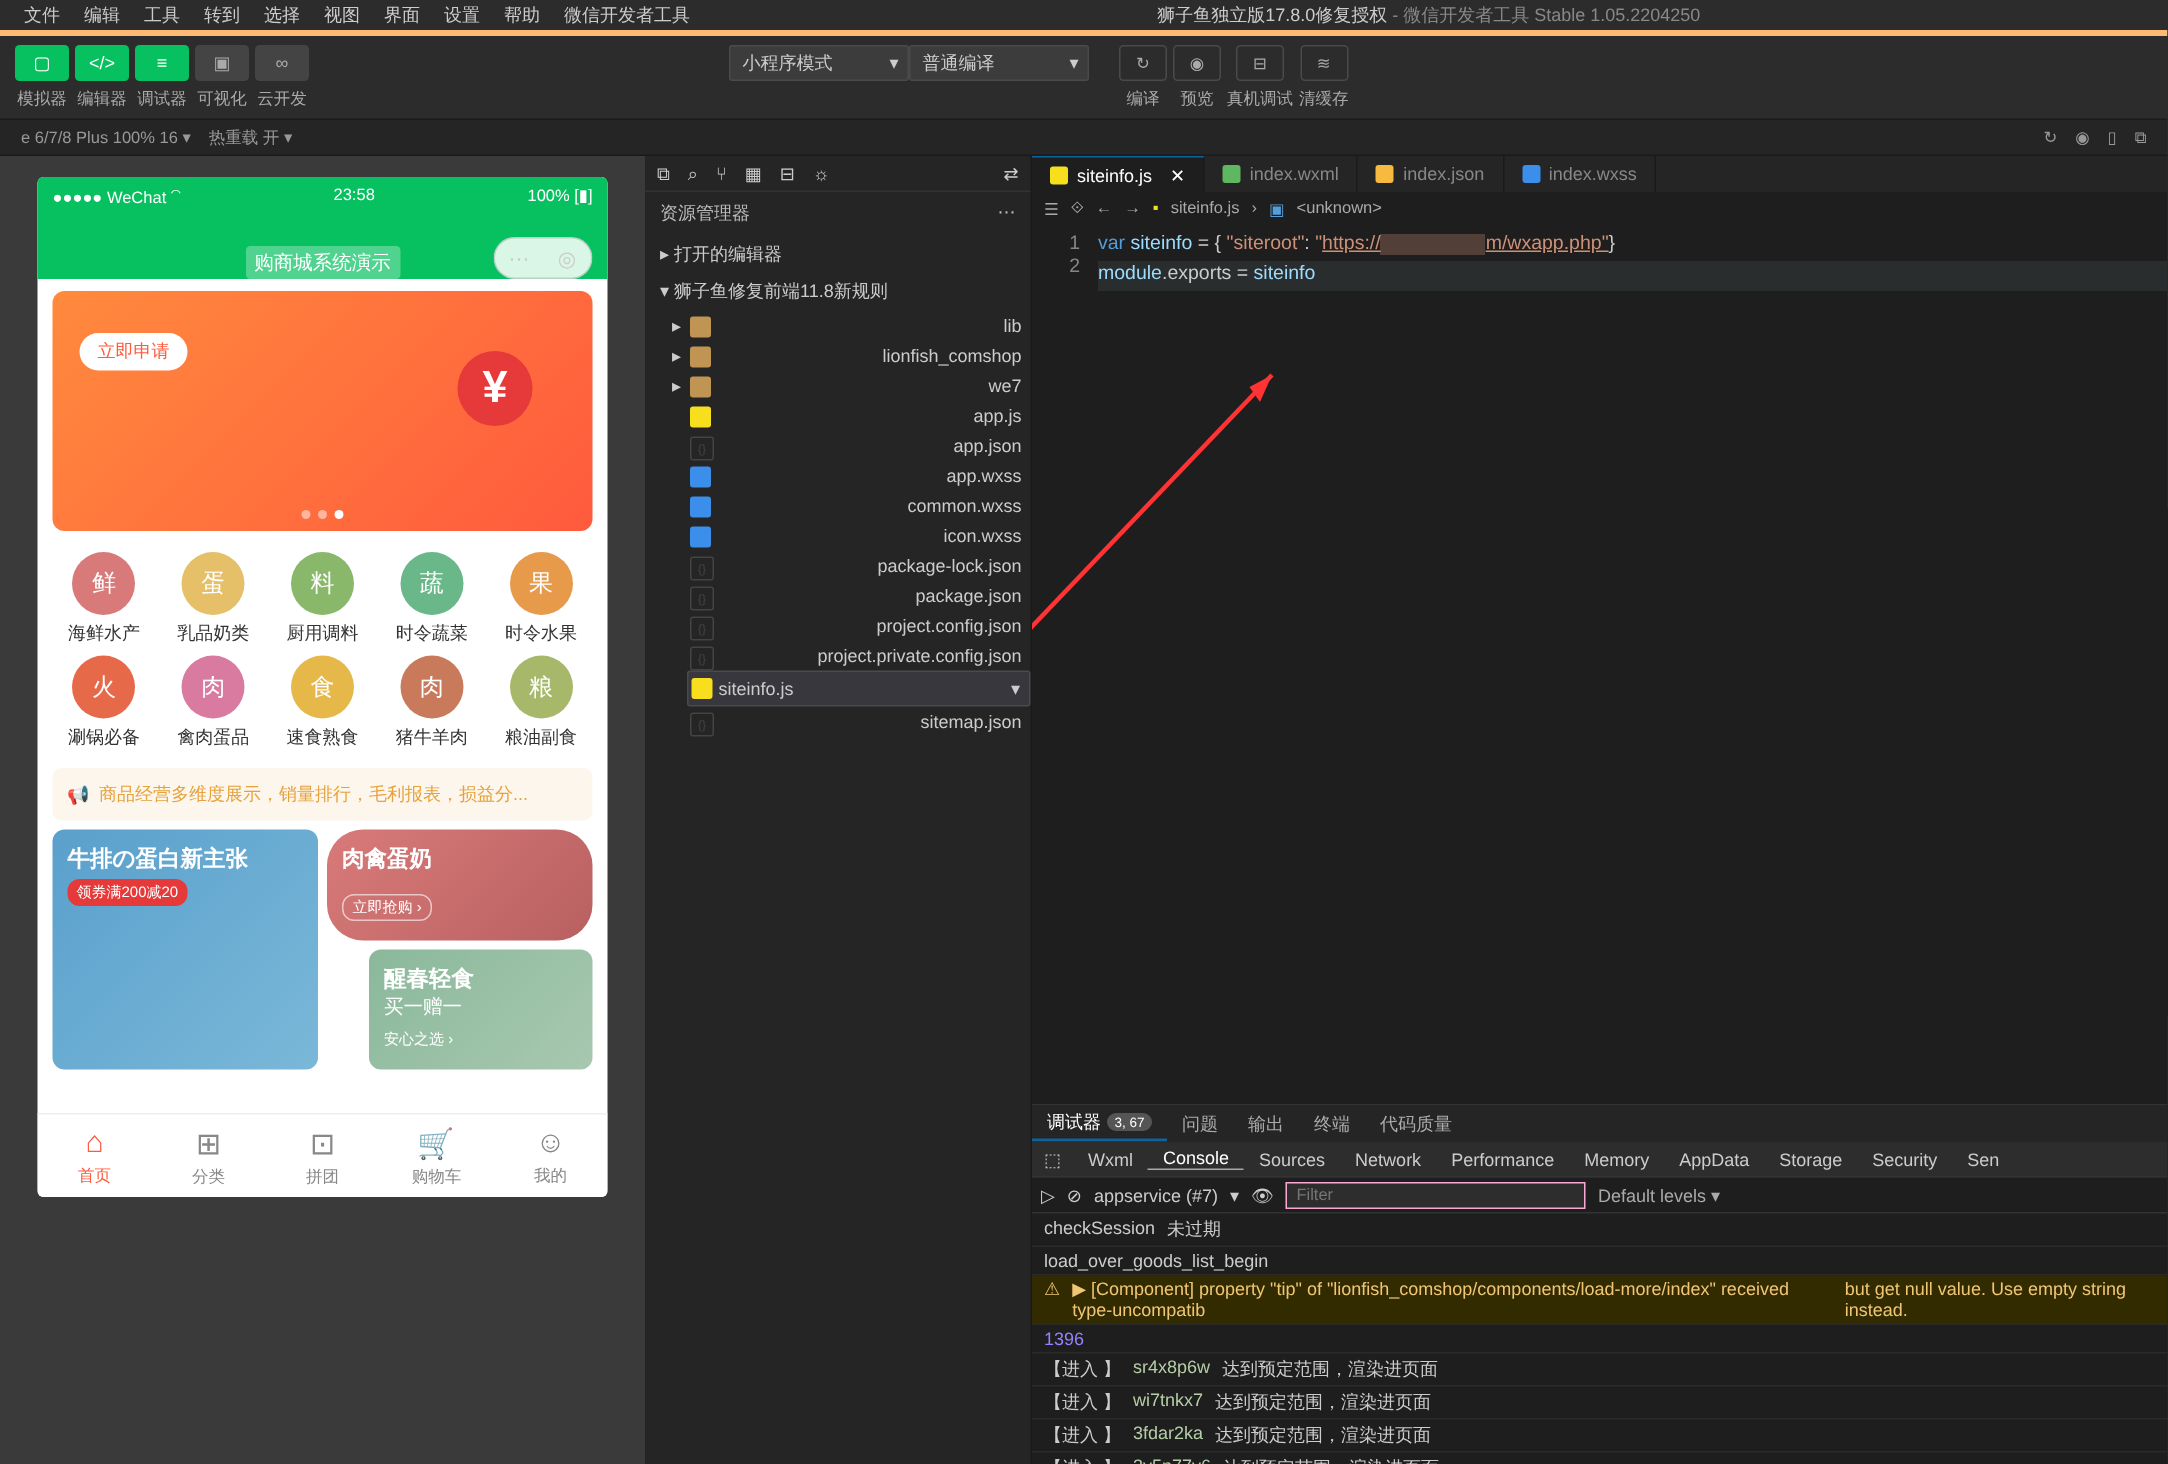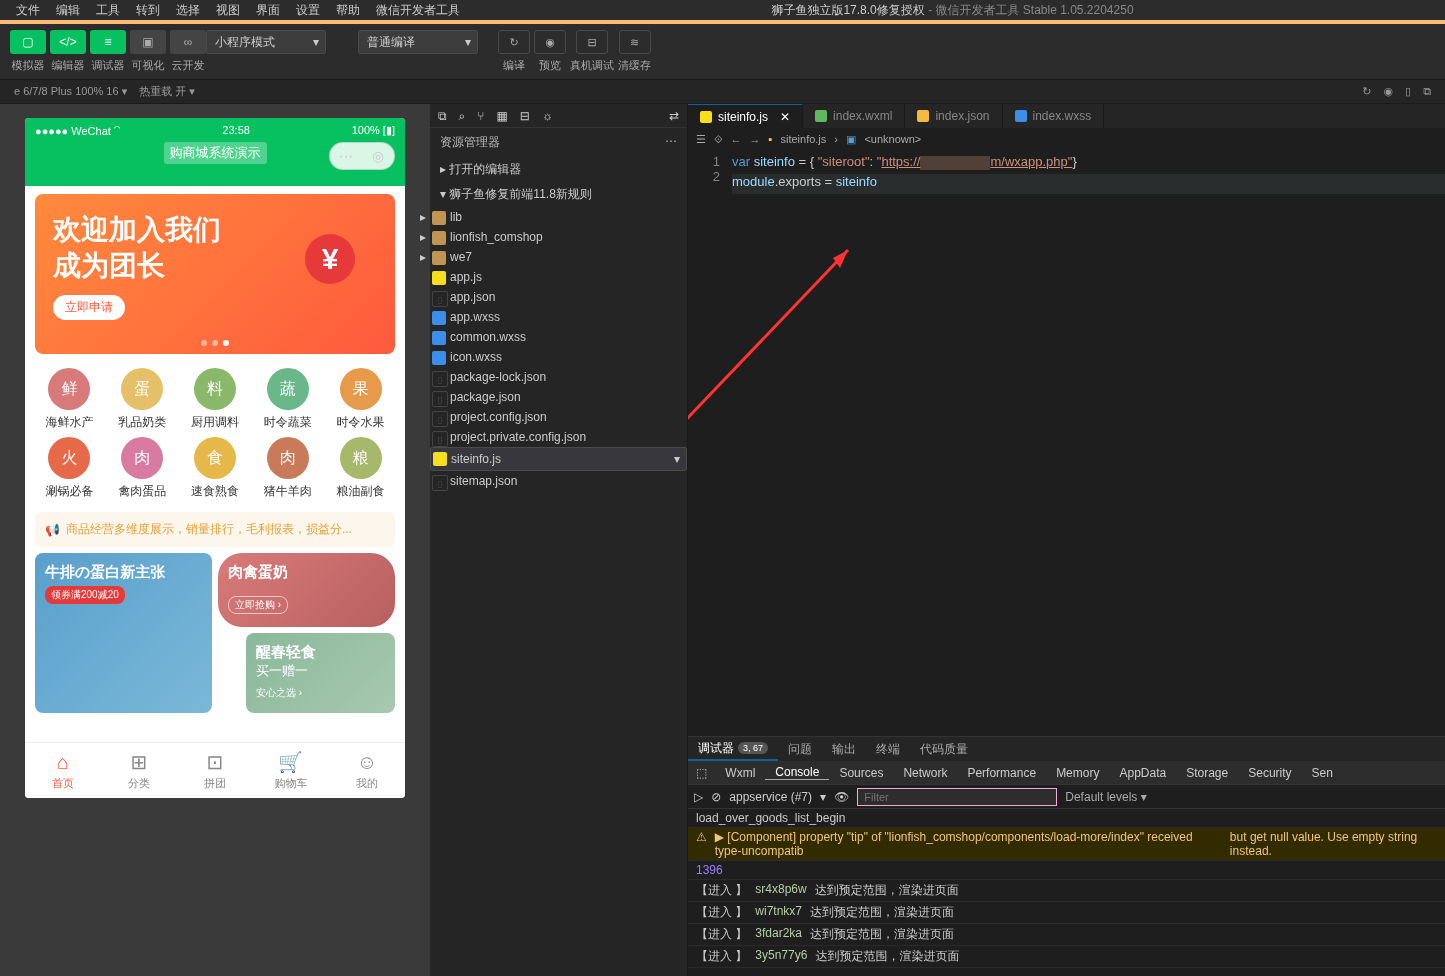--- a/index.html
+++ b/index.html
@@ -6,33 +6,33 @@
 body { background: #2c2c2c; color: #ccc; overflow: hidden; width: 1445px; height: 976px; }
 .menubar { height: 24px; background: #2c2c2c; display: flex; align-items: center; padding: 0 8px; font-size: 12px; border-bottom: 4px solid #fdba74; }
 .menubar .m { padding: 0 8px; cursor: pointer; }
 .title-area { flex: 1; text-align: center; color: #888; }
 .title-main { color: #ccc; }
 .toolbar { height: 56px; background: #2c2c2c; display: flex; align-items: flex-start; border-bottom: 1px solid #1a1a1a; padding-top: 6px; }
 .tool-grp { display: flex; gap: 4px; margin-left: 10px; }
 .tool-btn { display: flex; flex-direction: column; align-items: center; font-size: 11px; color: #aaa; }
 .tool-btn .ic { width: 36px; height: 24px; background: #444; border-radius: 3px; display: flex; align-items: center; justify-content: center; margin-bottom: 4px; font-size: 12px; }
 .tool-btn.g .ic { background: #07c160; color: #fff; }
-.selects { display: flex; gap: 32px; }
+.selects { display: flex; gap: 0; margin-left: 280px; }
 .sel { background: #3c3c3c; border: 1px solid #4a4a4a; height: 24px; padding: 0 24px 0 8px; font-size: 12px; color: #ccc; position: relative; border-radius: 2px; min-width: 120px; display: flex; align-items: center; }
 .sel::after { content: "▾"; position: absolute; right: 6px; }
 .right-tools { display: flex; gap: 4px; margin-left: 20px; }
 .rt { display: flex; flex-direction: column; align-items: center; font-size: 11px; color: #aaa; }
 .rt .ic2 { width: 32px; height: 24px; display: flex; align-items: center; justify-content: center; margin-bottom: 4px; border: 1px solid #4a4a4a; border-radius: 3px; }
 .subbar { height: 24px; background: #252525; border-bottom: 1px solid #1a1a1a; display: flex; align-items: center; font-size: 11px; color: #999; padding: 0 8px; }
 .subbar .sb { padding: 0 6px; }
 .main { display: flex; height: calc(976px - 24px - 56px - 24px); }
 .sim { width: 430px; background: #3a3a3a; display: flex; flex-direction: column; align-items: center; padding-top: 14px; }
 .phone { width: 380px; background: #fff; border-radius: 4px; overflow: hidden; display: flex; flex-direction: column; height: 680px; position: relative; }
 .status { height: 24px; background: #07c160; color: #fff; display: flex; align-items: center; justify-content: space-between; padding: 0 10px; font-size: 11px; }
-.hdr { height: 44px; background: #07c160; display: flex; align-items: flex-start; justify-content: center; position: relative; }
+.hdr { height: 44px; background: #07c160; display: flex; align-items: flex-end; justify-content: center; position: relative; }
 .hdr-title { background: rgba(255,255,255,0.3); color: #fff; font-size: 13px; padding: 2px 6px; border-radius: 3px; }
 .hdr-btns { position: absolute; right: 10px; display: flex; gap: 0; border: 1px solid rgba(0,0,0,0.15); border-radius: 14px; background: rgba(255,255,255,0.85); }
 .hdr-btns span { width: 32px; height: 26px; display: flex; align-items: center; justify-content: center; font-size: 14px; }
 .banner { margin: 8px 10px; height: 160px; background: linear-gradient(135deg,#ff8a3d,#ff5a3d); border-radius: 8px; padding: 18px; color: #fff; position: relative; }
 .banner h2 { font-size: 28px; font-weight: bold; line-height: 1.3; }
 .banner .btn { background: #fff; color: #ff5a3d; font-size: 12px; padding: 4px 12px; border-radius: 14px; display: inline-block; margin-top: 10px; }
 .banner .yen { position: absolute; right: 40px; top: 40px; width: 50px; height: 50px; background: #e63939; border-radius: 50%; display: flex; align-items: center; justify-content: center; font-size: 30px; font-weight: bold; }
 .banner .dots { position: absolute; bottom: 8px; left: 50%; transform: translateX(-50%); display: flex; gap: 5px; }
 .banner .dots span { width: 6px; height: 6px; background: rgba(255,255,255,.5); border-radius: 50%; }
 .banner .dots span.on { background: #fff; }
@@ -51,21 +51,21 @@
 .tab { flex: 1; display: flex; flex-direction: column; align-items: center; justify-content: center; font-size: 11px; color: #888; }
 .tab.on { color: #ff5a3d; }
 .tab .ti { font-size: 20px; margin-bottom: 2px; }
 
 .explorer { width: 258px; background: #252526; border-right: 1px solid #1a1a1a; font-size: 12px; }
 .exp-top { height: 24px; display: flex; align-items: center; justify-content: flex-end; padding: 0 8px; gap: 12px; border-bottom: 1px solid #333; }
 .exp-hdr { padding: 6px 10px; color: #bbb; display: flex; justify-content: space-between; }
 .exp-sec { padding: 4px 10px; color: #ccc; cursor: pointer; }
 .exp-sec::before { content: "▸ "; }
 .exp-sec.open::before { content: "▾ "; }
-.tree { padding-left: 0; }
+.tree { padding-left: 28px; text-align: right; }
 .tree .node { padding: 3px 6px 3px 20px; cursor: pointer; white-space: nowrap; position: relative; color: #ccc; }
 .tree .node.sel { background: #37373d; }
 .tree .node::before { content: ""; width: 14px; height: 14px; position: absolute; left: 2px; top: 4px; border-radius: 2px; }
 .tree .folder::before { background: #c09553; }
 .tree .folder { color: #ccc; }
 .tree .folder::after { content: "▸"; position: absolute; left: -10px; }
 .tree .js::before { background: #f7df1e; }
 .tree .json::before { background: #f7b93e; border:1px solid #444; content:"{}"; font-size:8px; color:#444; display:flex; align-items:center; justify-content:center; background:none; }
 .tree .wxss::before { background: #3b8eea; }
 
@@ -192,21 +192,20 @@
           <span>100% [▮]</span>
       </div>
       <div class="hdr">
         <span class="hdr-title">购商城系统演示</span>
         <div class="hdr-btns">
             <span>⋯</span>
             <span>◎</span>
           </div>
       </div>
       <div class="banner">
-        <h2><span>欢迎加入我们</span><br><span>成为团长</span></h2>
         <span class="btn">立即申请</span>
         <div class="yen">¥</div>
         <div class="dots">
             <span></span>
             <span></span>
             <span class="on"></span>
           </div>
       </div>
       <div class="cats" id="cats">
           <div class="cat">
@@ -378,20 +377,24 @@
         <span>▷</span>
         <span>⊘</span>
         <span>appservice (#7)</span>
           <span>▾</span>
         <span>👁</span>
         <input placeholder="Filter" style="">
         <span class="lvl">Default levels ▾</span>
       </div>
       <div class="console" id="console">
           <div class="row">
+            <span>checkSession</span>
+            <span>未过期</span>
+          </div>
+          <div class="row">
             <span>load_over_goods_list_begin</span>
           </div>
           <div class="row warn">▶ [Component] property "tip" of "lionfish_comshop/components/load-more/index" received type-uncompatib<string> but get null value. Use empty string instead.</string></div>
           <div class="row">
             <span class="num">1396</span>
           </div>
           <div class="row">
             <span>【进入 】</span>
             <span class="lid">sr4x8p6w</span>
             <span>达到预定范围，渲染进页面</span>

